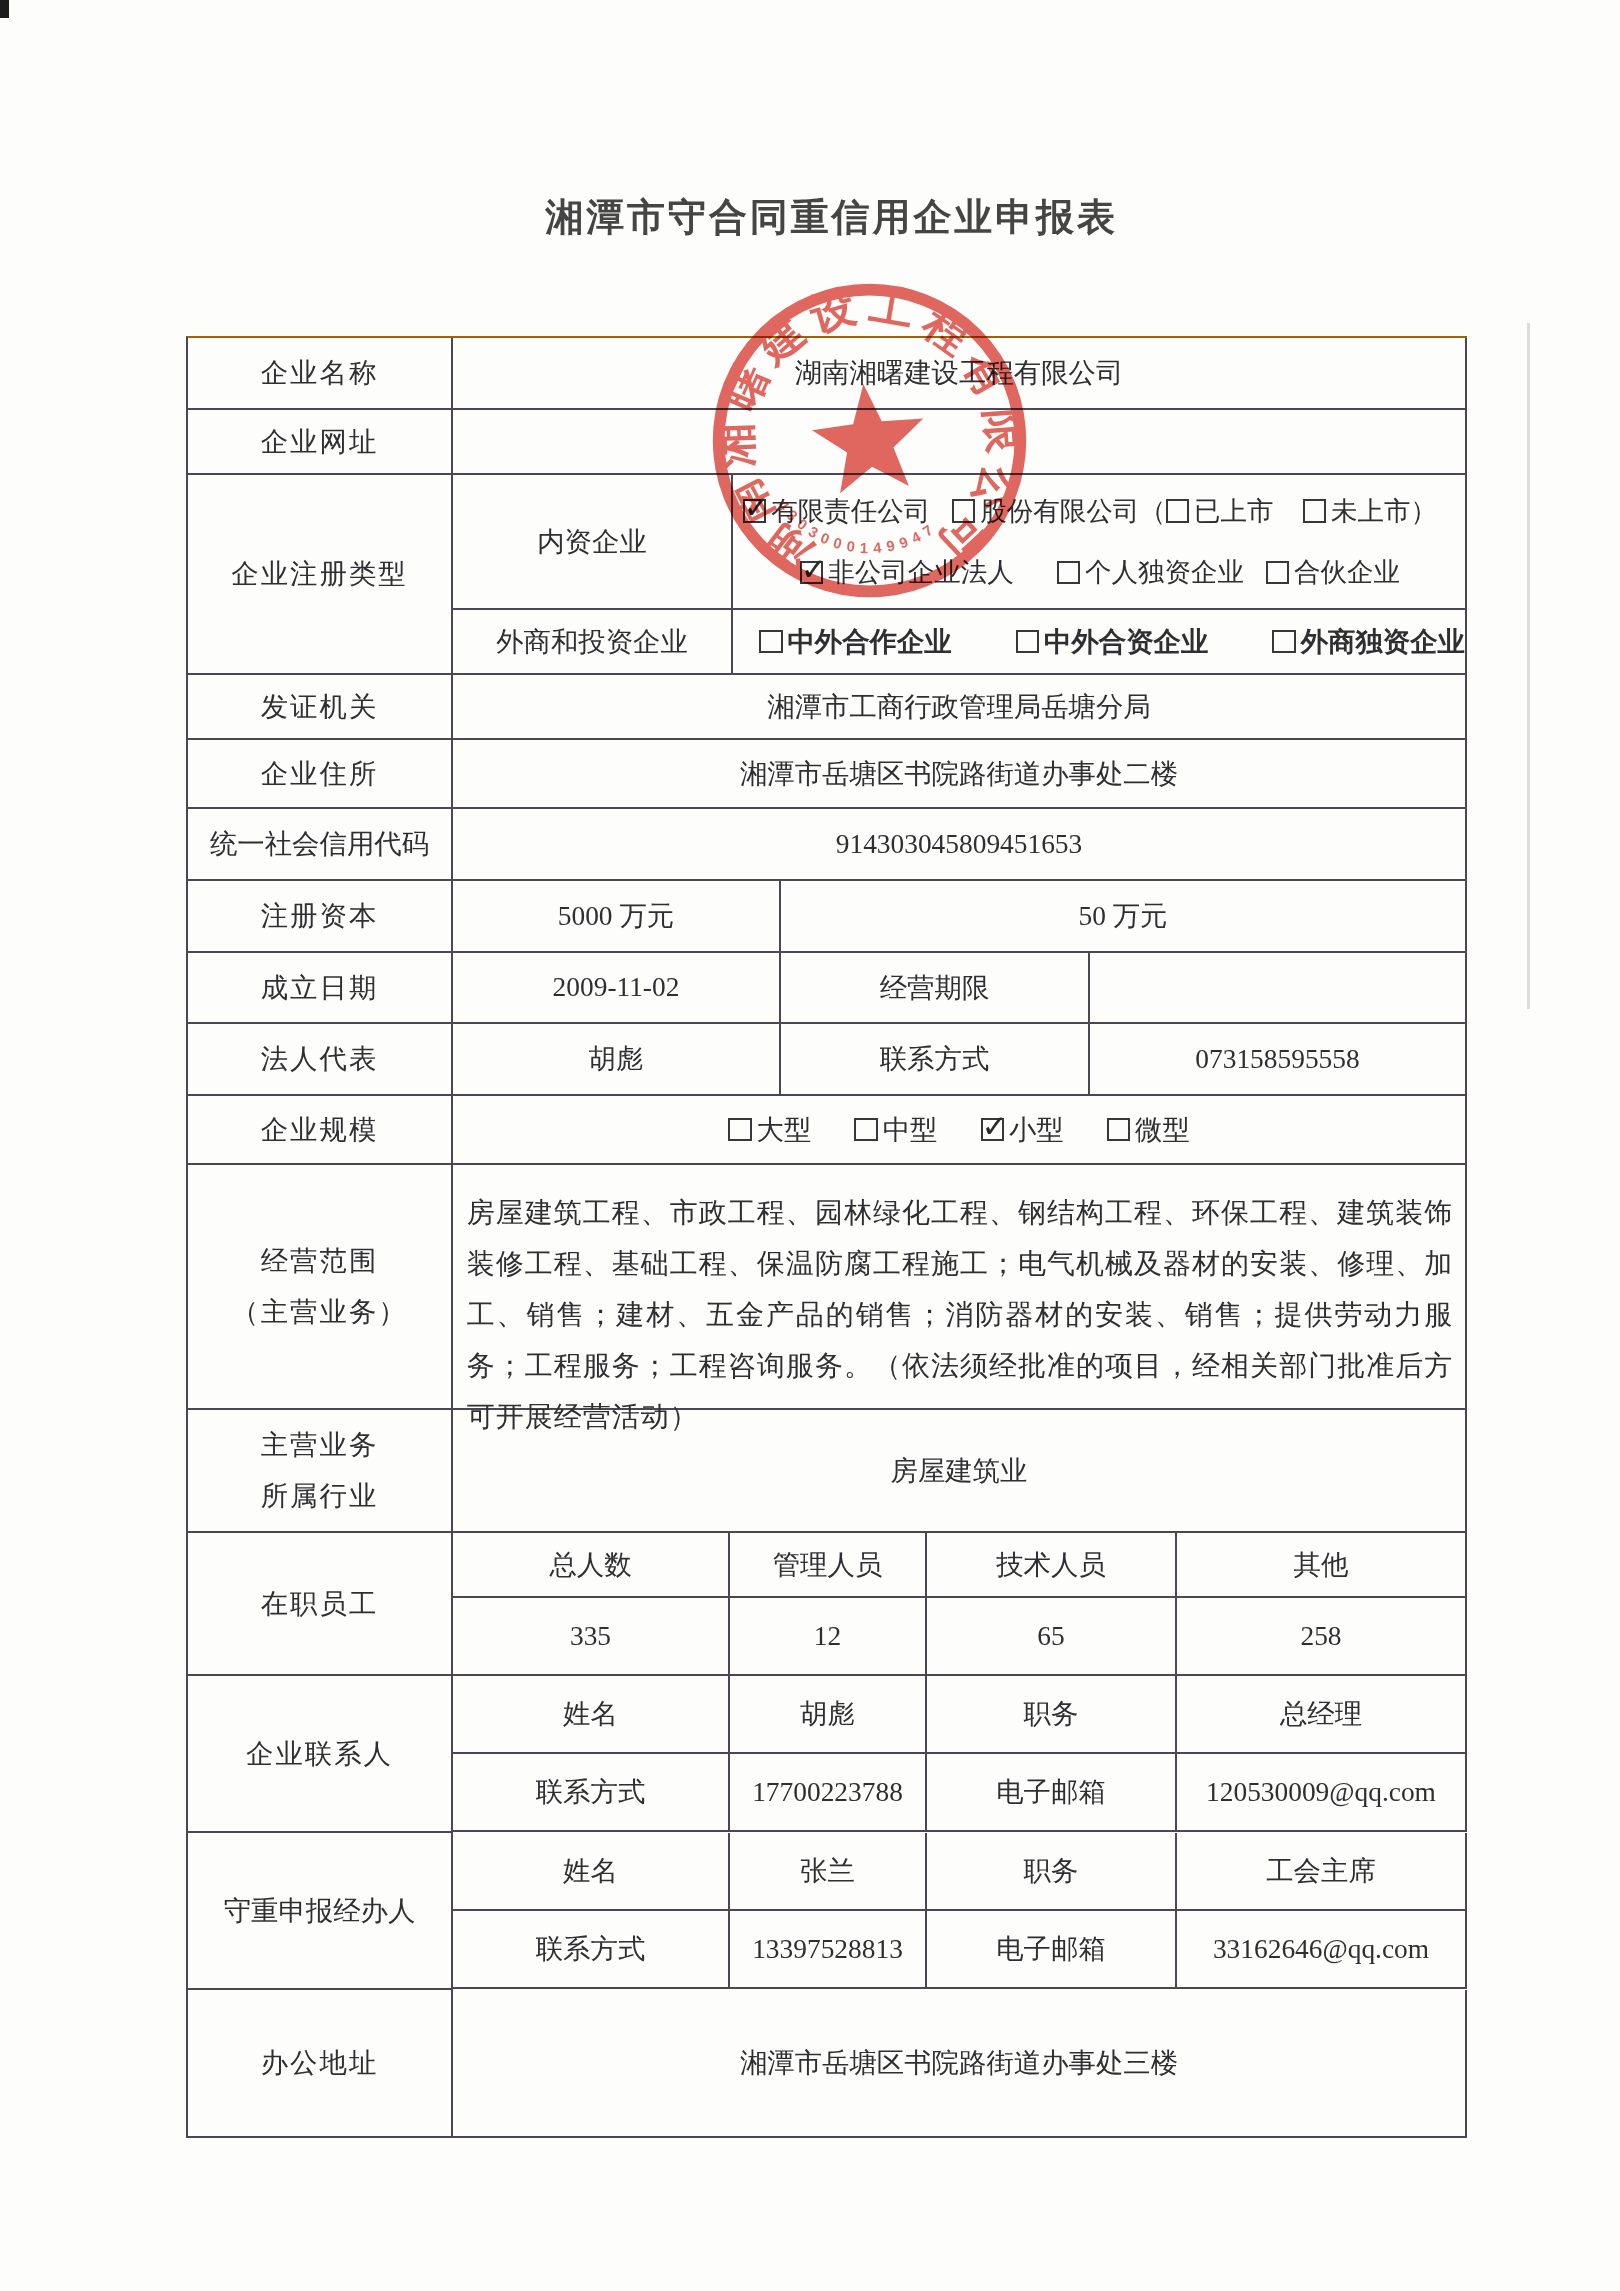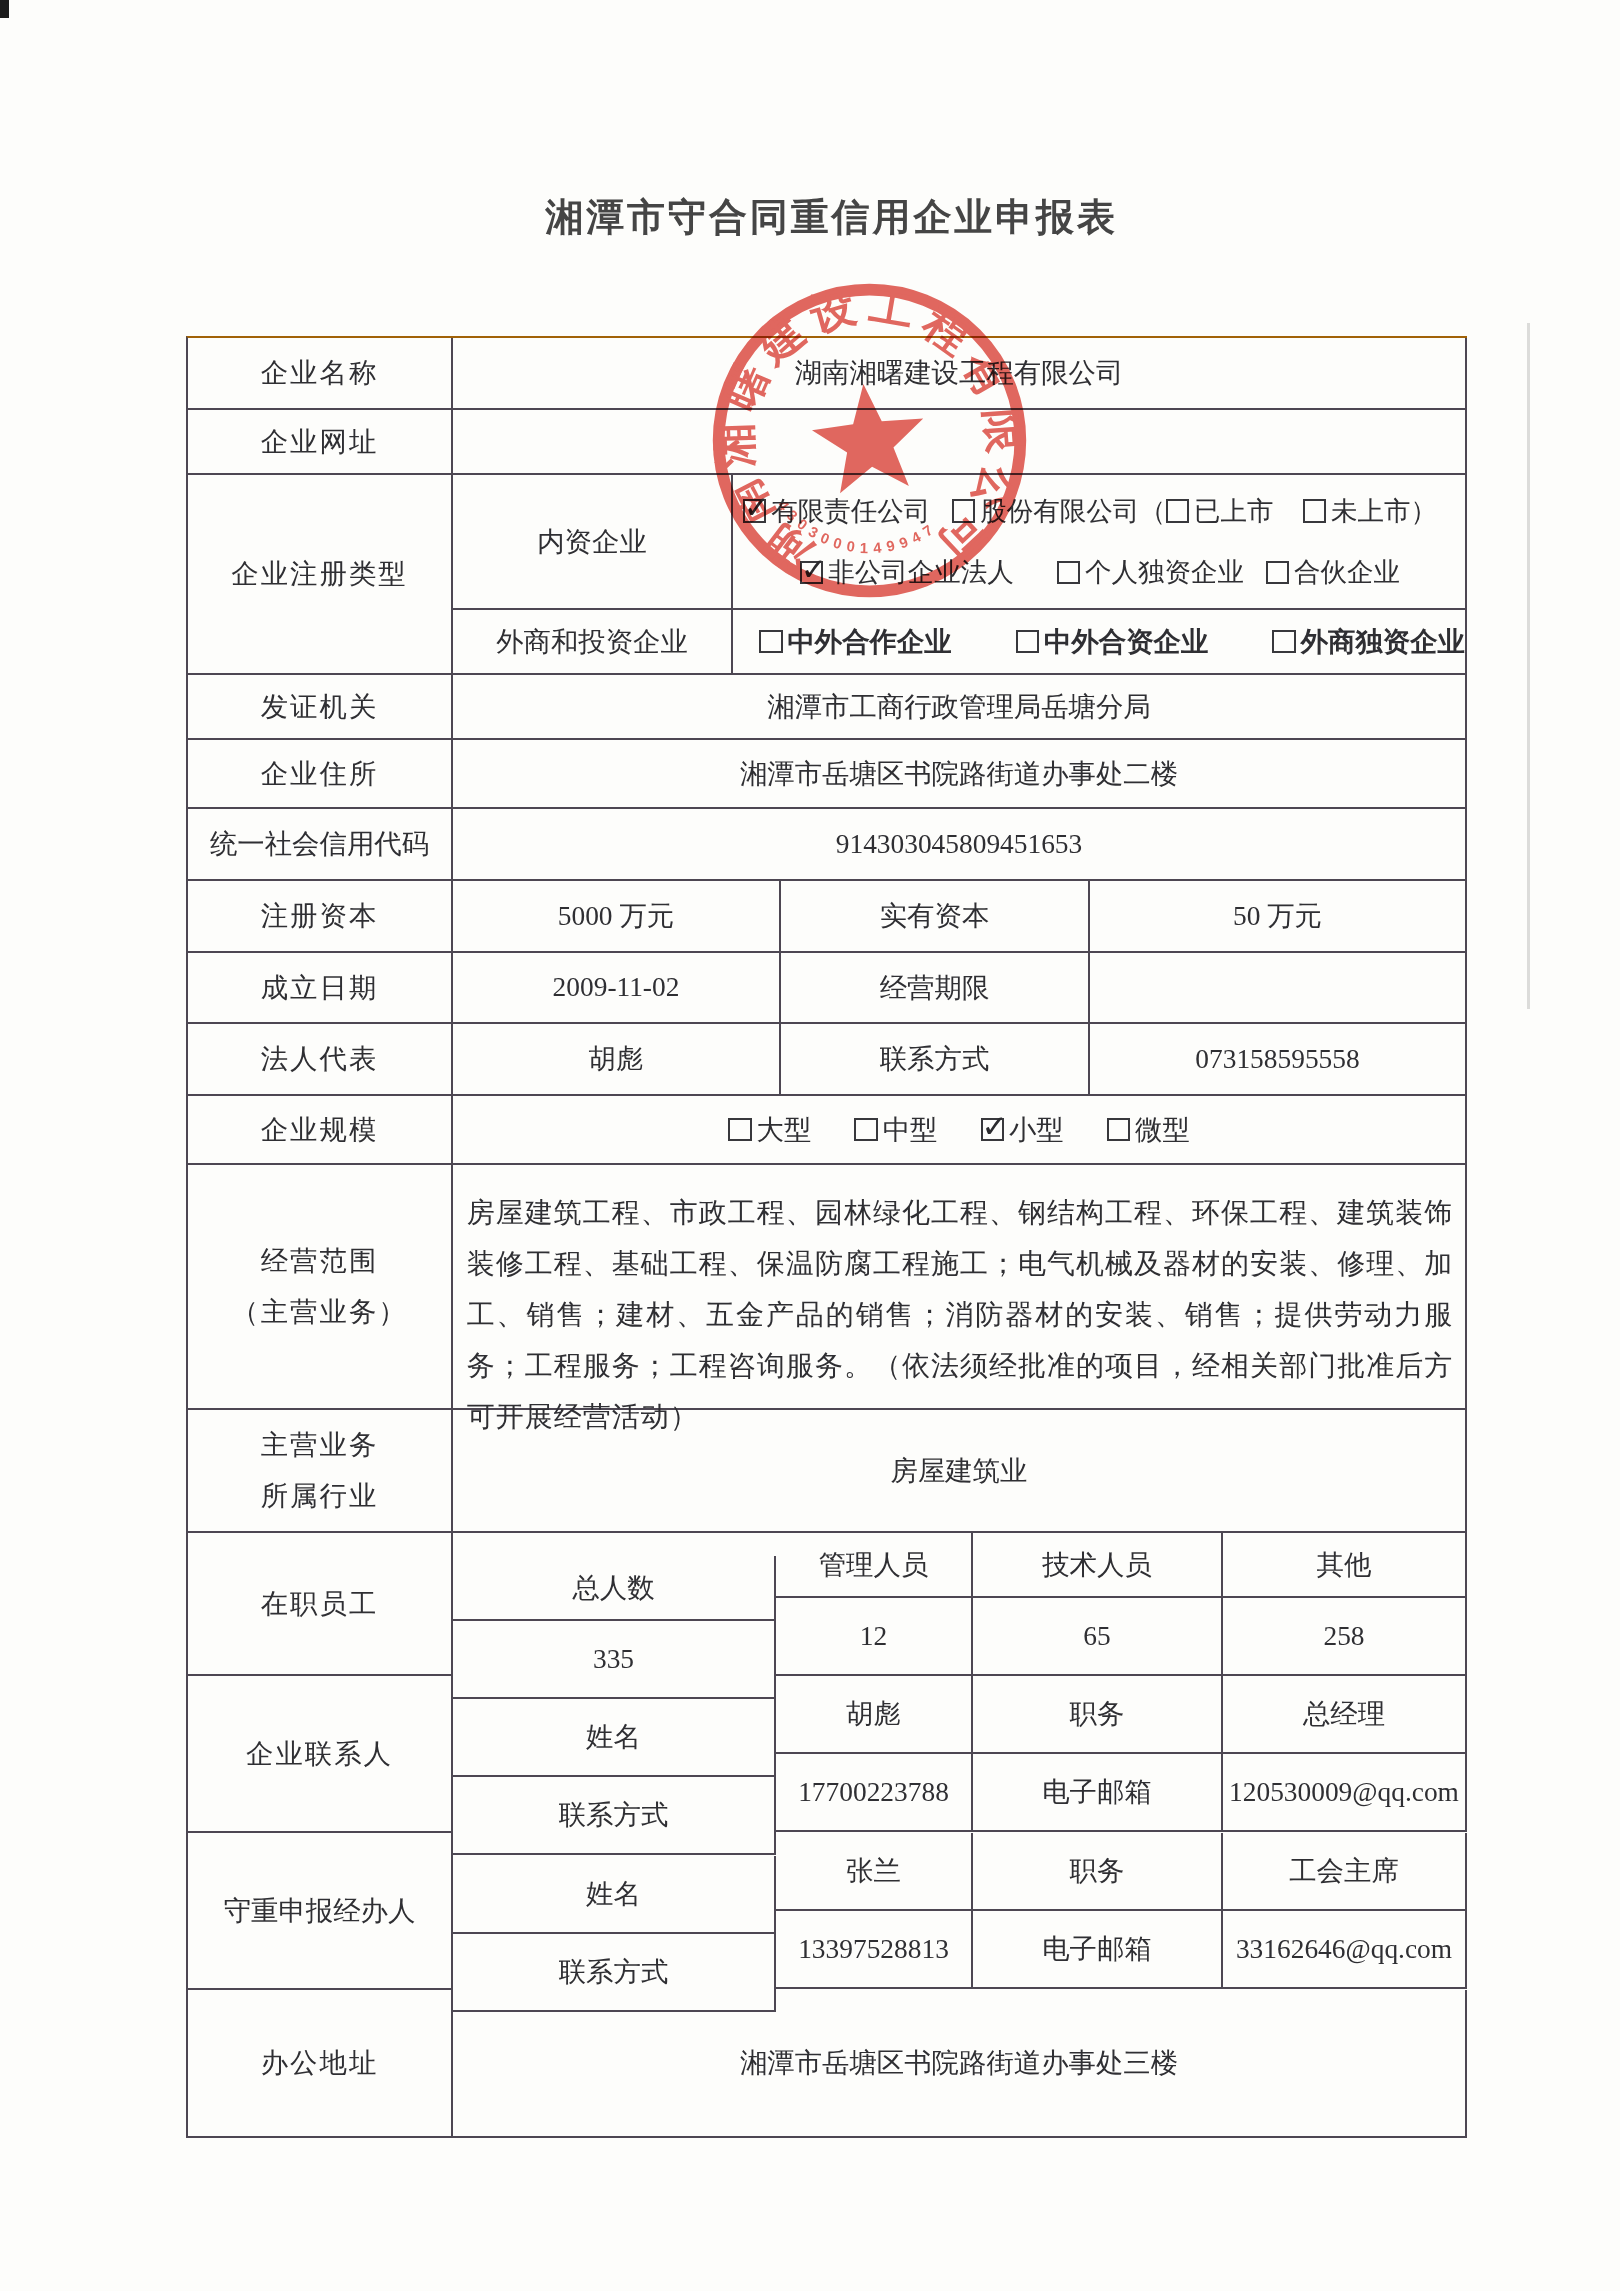--- a/index.html
+++ b/index.html
@@ -42,21 +42,21 @@
 
   
   .h73{height:72px;} .h72{height:71px;} .h66{height:65px;} .h70{height:69px;}
   .h204{height:200px;} .h138{height:135px;}
   .h250{height:245px;} .h126{height:123px;}
   .h146{height:143px;} .h80{height:78px;} .h160{height:157px;} .h139{height:148px;}
 
   
   .w335{width:328px;} .w315{width:309px;}
   
-  .w283{width:323px;margin-top:23px;} .w201{width:197px;} .w255{width:250px;}
+  .w283{width:277px;} .w201{width:197px;} .w255{width:250px;}
   
   .w286{width:280px;}
 
   
   .opt{display:inline-flex;align-items:center;white-space:nowrap;}
   .cb{
     display:inline-block;width:23.5px;height:23.5px;
     border:2.9px solid #38383c;box-sizing:border-box;
     margin-right:4.9px;flex:0 0 auto;position:relative;overflow:visible;
   }
@@ -202,21 +202,20 @@
   </div>
 
   <div class="row h73">
     <div class="cell c-label h73" style="letter-spacing:0;">统一社会信用代码</div>
     <div class="cell c-flex h73">914303045809451653</div>
   </div>
 
   <div class="row h73">
     <div class="cell c-label h73">注册资本</div>
     <div class="cell w335 h73">5000 万元</div>
-    <div class="cell w315 h73">实有资本</div>
     <div class="cell c-flex h73">50 万元</div>
   </div>
 
   <div class="row h72">
     <div class="cell c-label h72">成立日期</div>
     <div class="cell w335 h72">2009-11-02</div>
     <div class="cell w315 h72">经营期限</div>
     <div class="cell c-flex h72"></div>
   </div>
 

